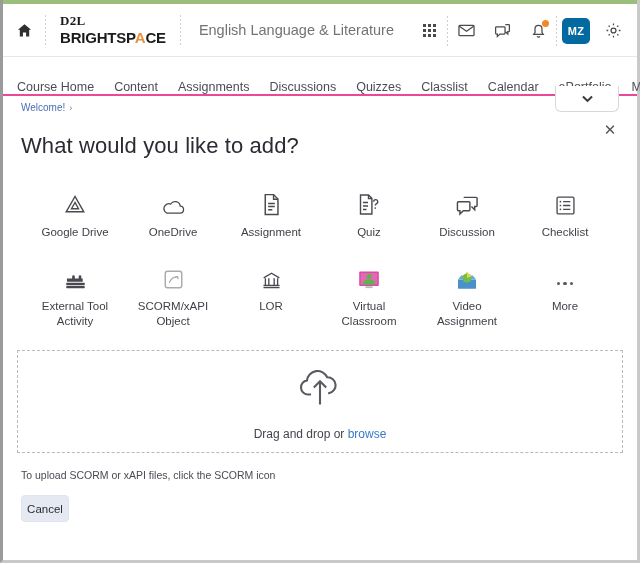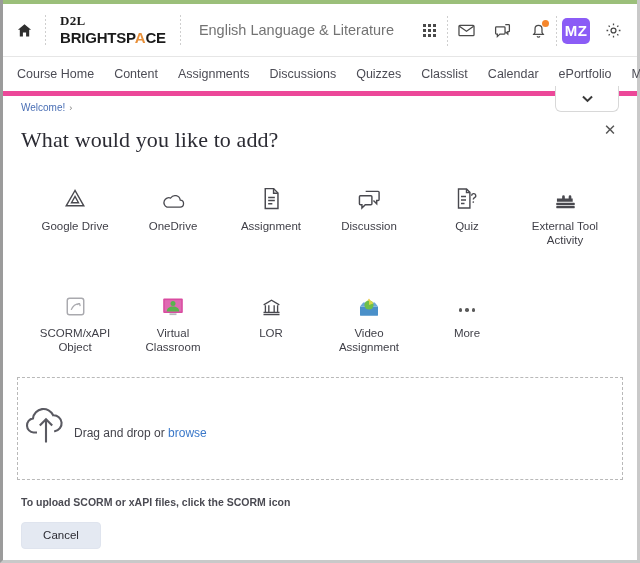--- a/index.html
+++ b/index.html
@@ -76,32 +76,32 @@
     grid-template-rows: repeat(3, 3px); gap: 2px;
   }
   .waffle i { display: block; width: 3px; height: 3px; background: #4a4a4a; }
   .badge-dot {
     position: absolute; top: 7px; right: 7px;
     width: 7px; height: 7px; border-radius: 50%;
     background: #f5862c;
   }
   .avatar {
     width: 28px; height: 26px; border-radius: 5px;
-    background: #8b5cf6; color: #fff;
+    background: #0369a1; color: #fff;
     display: flex; align-items: center; justify-content: center;
-    font-size: 15px; font-weight: 700; letter-spacing: .4px;
+    font-size: 11px; font-weight: 700; letter-spacing: .4px;
     margin: 0 5px;
   }
 
   
   .navbar {
     height: 39px;
-    display: flex; align-items: center;
+    display: flex; align-items: flex-end;
     padding-left: 14px;
-    border-bottom: 5px solid #ec4899;
+    border-bottom: 2px solid #ec4899;
     background: #fff;
   }
   .nav-item {
     font-size: 12.5px; color: #4c4c55;
     margin-right: 20px; white-space: nowrap;
   }
   .nav-item.more { display: flex; align-items: center; gap: 4px; }
 
   
   .pill-dd {
@@ -123,33 +123,32 @@
   }
 
   
   .breadcrumb {
     margin: 6px 0 0 18px;
     font-size: 10px; color: #4a6fb5;
     display: flex; align-items: center; gap: 4px; text-align: right;
   }
   .breadcrumb .chev { color: #7b7b7b; font-size: 9px; }
   .page-title {
-    margin: 14px 0 0 18px;
+    margin: 20px 0 0 18px;
     font-size: 22px; font-weight: 400; color: #2b2b33;
     letter-spacing: .1px;
-    font-family: Liberation Serif, serif;
   }
 
   
   .grid {
     margin-top: 24px;
     display: grid;
     grid-template-columns: repeat(6, 1fr);
     padding: 0 23px;
-    row-gap: 36px;
+    row-gap: 18px;
   }
   .tile {
     display: flex; flex-direction: column; align-items: center;
     text-align: center;
     padding-top: 4px;
   }
   .tile .glyph {
     height: 30px; display: flex; align-items: flex-end; justify-content: center;
     margin-bottom: 8px;
     color: #49494f;
@@ -159,37 +158,37 @@
     max-width: 90px;
   }
   .dots { display: flex; gap: 3px; align-items: flex-end; height: 30px; padding-bottom: 6px;}
   .dots i { width: 3.5px; height: 3.5px; border-radius: 50%; background: #5a5a5a; display:block; }
 
   
   .dropzone {
     margin: 22px 14px 0 14px;
     height: 103px;
     border: 1px dashed #b9b9b9;
-    display: flex; flex-direction: row;
-    align-items: center; 
+    display: flex; flex-direction: column;
+    align-items: center; justify-content: center;
   }
   .dz-text {
     margin-top: 10px;
     font-size: 12px; color: #44444c;
   }
   .dz-text a { color: #3a78c9; text-decoration: none; }
 
   
   .hint {
     margin: 16px 0 0 18px;
-    font-size: 10.5px; color: #4a4a52; font-weight: bold;
+    font-size: 10.5px; color: #4a4a52;
   }
   .cancel-btn {
     margin: 14px 0 0 18px;
-    width: 80px; height: 27px;
+    width: 48px; height: 27px;
     background: #e4e9f2;
     border: 1px solid #dfe4ee;
     border-radius: 4px;
     display: flex; align-items: center; justify-content: center;
     font-size: 11.5px; color: #2c2c34;
   }
 </style>
 </head>
 <body>
 
@@ -326,85 +325,97 @@
           <path d="M4 2.5h8l4.2 4.2V21.5H4z"></path>
           <path d="M12 2.5v4.4h4.2"></path>
           <path d="M6.8 11h6.4M6.8 14h6.4M6.8 17h4"></path>
         </svg>
       </div>
       <div class="label">Assignment</div>
     </div>
 
     <div class="tile">
       <div class="glyph">
-        <svg width="25" height="23" viewBox="0 0 26 24" fill="none" stroke="#49494f" stroke-width="1.5">
-          <path d="M9 3.5h13a1 1 0 011 1v7.5a1 1 0 01-1 1h-1.5v3.4l-3.4-3.4"></path>
-          <path d="M3.5 8h11a1 1 0 011 1v7.5a1 1 0 01-1 1H8.6l-3.5 3.4V17.5H3.5a1 1 0 01-1-1V9a1 1 0 011-1z"></path>
-        </svg>
-      </div>
-      <div class="label">Discussion</div>
-    </div>
-
-    <div class="tile">
-      <div class="glyph">
         <svg width="24" height="25" viewBox="0 0 24 24" fill="none" stroke="#49494f" stroke-width="1.4">
           <path d="M3.5 2.5h8l3.4 3.4V21.5H3.5z"></path>
           <path d="M11.5 2.5v3.6h3.4"></path>
           <path d="M6 10h5M6 13.5h5M6 17h3.5"></path>
           <path d="M16.6 9.2a2.1 2.1 0 113 1.9c-.9.5-1.3 1-1.3 1.9"></path>
           <circle cx="18.3" cy="15.5" r=".85" fill="#49494f" stroke="none"></circle>
         </svg>
       </div>
       <div class="label">Quiz</div>
     </div>
 
+    <div class="tile">
+      <div class="glyph">
+        <svg width="25" height="23" viewBox="0 0 26 24" fill="none" stroke="#49494f" stroke-width="1.5">
+          <path d="M9 3.5h13a1 1 0 011 1v7.5a1 1 0 01-1 1h-1.5v3.4l-3.4-3.4"></path>
+          <path d="M3.5 8h11a1 1 0 011 1v7.5a1 1 0 01-1 1H8.6l-3.5 3.4V17.5H3.5a1 1 0 01-1-1V9a1 1 0 011-1z"></path>
+        </svg>
+      </div>
+      <div class="label">Discussion</div>
+    </div>
+
+    <div class="tile">
+      <div class="glyph">
+        <svg width="23" height="23" viewBox="0 0 24 24" fill="none" stroke="#49494f" stroke-width="1.4">
+          <rect x="3.2" y="3.2" width="17.6" height="17.6" rx="1.3"></rect>
+          <path d="M9.5 8h7.5M9.5 12h7.5M9.5 16h7.5"></path>
+          <circle cx="6.7" cy="8" r=".9" fill="#49494f" stroke="none"></circle>
+          <circle cx="6.7" cy="12" r=".9" fill="#49494f" stroke="none"></circle>
+          <circle cx="6.7" cy="16" r=".9" fill="#49494f" stroke="none"></circle>
+        </svg>
+      </div>
+      <div class="label">Checklist</div>
+    </div>
 
     <div class="tile">
       <div class="glyph">
         <svg width="25" height="22" viewBox="0 0 26 22" fill="#49494f">
           <path d="M5.5 9.5h4v-2a1.4 1.4 0 112.8 0v2h4v-2a1.4 1.4 0 112.8 0v2h1.4v3.2H4.1V9.5z"></path>
           <rect x="3.4" y="13.8" width="19.2" height="2.6" rx=".5"></rect>
           <rect x="3.4" y="17.2" width="19.2" height="2.4" rx=".5"></rect>
         </svg>
       </div>
       <div class="label">External Tool Activity</div>
     </div>
 
     <div class="tile">
       <div class="glyph">
         <svg width="23" height="23" viewBox="0 0 24 24" fill="none" stroke="#a9a9ae" stroke-width="1.5">
           <rect x="3.4" y="3.4" width="17.2" height="17.2" rx="2.4"></rect>
           <path d="M7.5 15.5c1.6-4.2 4.4-6.4 8.8-6.6M16.3 8.9l-2.6 1.1M16.3 8.9l.6 2.6" stroke-width="1.3"></path>
         </svg>
       </div>
       <div class="label">SCORM/xAPI Object</div>
+    </div>
+
+    <div class="tile">
+      <div class="glyph">
+        <svg width="21" height="21" viewBox="0 0 22 22" fill="none" stroke="#49494f" stroke-width="1.4">
+          <path d="M2.8 8.2L11 3.4l8.2 4.8"></path>
+          <path d="M4.6 8.6v7.2M8.2 8.6v7.2M13.8 8.6v7.2M17.4 8.6v7.2"></path>
+          <path d="M2.6 16.2h16.8M2.6 18.4h16.8"></path>
+        </svg>
+      </div>
+      <div class="label">LOR</div>
     </div>
 
     <div class="tile">
       <div class="glyph">
         <svg width="24" height="22" viewBox="0 0 24 22">
           <rect x="2.2" y="2.6" width="19.6" height="14.4" rx="1" fill="#d94ba0"></rect>
           <rect x="3.7" y="4.1" width="16.6" height="11.4" fill="#e06bb3"></rect>
           <circle cx="12" cy="7.4" r="2.5" fill="#5ab44e"></circle>
           <path d="M5.8 15.5c0-3.6 2.8-5 6.2-5s6.2 1.4 6.2 5H5.8z" fill="#5ab44e"></path>
           <rect x="8.5" y="17.3" width="7" height="1.8" fill="#b8b8be"></rect>
         </svg>
       </div>
       <div class="label">Virtual Classroom</div>
-    </div>
-
-    <div class="tile">
-      <div class="glyph">
-        <svg width="21" height="21" viewBox="0 0 22 22" fill="none" stroke="#49494f" stroke-width="1.4">
-          <path d="M2.8 8.2L11 3.4l8.2 4.8"></path>
-          <path d="M4.6 8.6v7.2M8.2 8.6v7.2M13.8 8.6v7.2M17.4 8.6v7.2"></path>
-          <path d="M2.6 16.2h16.8M2.6 18.4h16.8"></path>
-        </svg>
-      </div>
-      <div class="label">LOR</div>
     </div>
 
     <div class="tile">
       <div class="glyph">
         <svg width="24" height="22" viewBox="0 0 24 22">
           <path d="M3 10.5h18v8.4a.9.9 0 01-.9.9H3.9a.9.9 0 01-.9-.9v-8.4z" fill="#4a90c9"></path>
           <path d="M3 10.5l3.2-4h11.6l3.2 4H3z" fill="#6ba9d8"></path>
           <circle cx="12" cy="9" r="4.6" fill="#6fbf4a"></circle>
           <path d="M12 4.4a4.6 4.6 0 014.4 3.2l-4.4 1.4V4.4z" fill="#d8d84a"></path>
           <path d="M12 2.4l1.5 2.4h-3L12 2.4z" fill="#e8c83a"></path>

